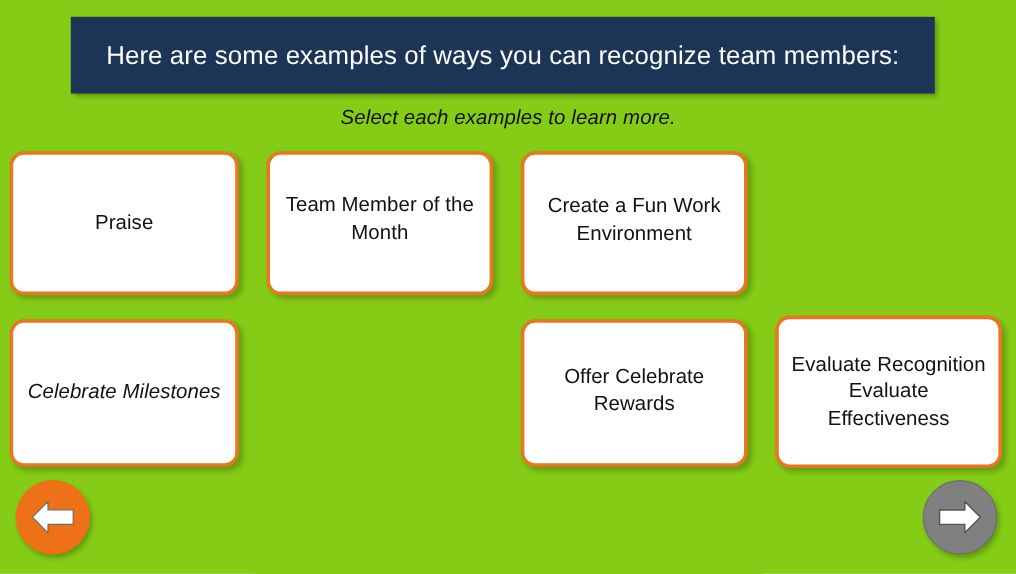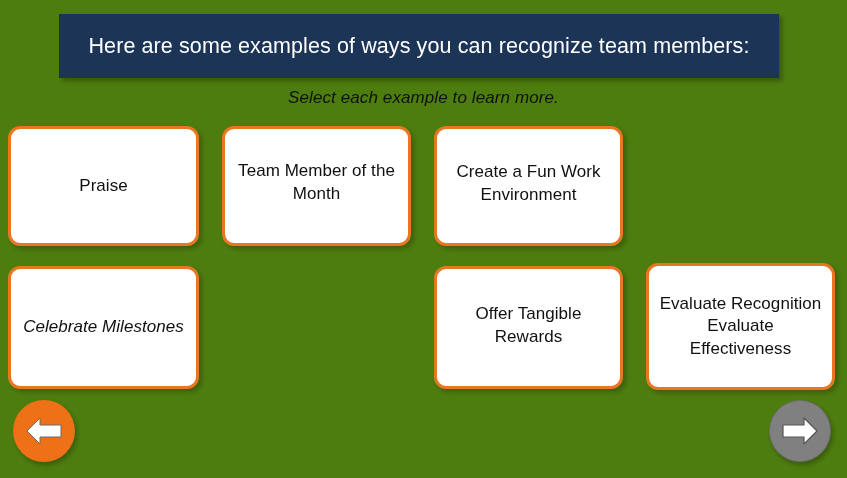--- a/index.html
+++ b/index.html
@@ -13,21 +13,21 @@
     font-family: "Liberation Sans", sans-serif;
     overflow: hidden;
     position: relative;
   }
 
   #slide {
     position: absolute;
     left: 0; top: 0;
     width: 847px;
     height: 478px;
-    background: #4d7c0f;
+    background: #84cc16;
   }
 
   
   .banner {
     position: absolute;
     left: 59px;
     top: 14px;
     width: 720px;
     height: 64px;
     background: #1c3557;
@@ -128,42 +128,42 @@
 </style>
 </head>
 <body>
 
 <div id="slide">
 
   <div class="banner">
     <div class="banner-text">Here are some examples of ways you can recognize team members:</div>
   </div>
 
-  <div class="subtitle">Select each example to learn more.</div>
+  <div class="subtitle">Select each examples to learn more.</div>
 
   <div class="card" id="card-0">
     <div class="card-label">Praise</div>
   </div>
 
   <div class="card" id="card-1">
     <div class="card-label">Team Member of the Month</div>
   </div>
 
   <div class="card" id="card-2">
     <div class="card-label">Create a Fun Work Environment</div>
   </div>
 
 
   <div class="card" id="card-4">
     <div class="card-label">Celebrate Milestones</div>
   </div>
 
 
   <div class="card" id="card-6">
-    <div class="card-label">Offer Tangible Rewards</div>
+    <div class="card-label">Offer Celebrate Rewards</div>
   </div>
 
   <div class="card" id="card-7">
     <div class="card-label">Evaluate Recognition Evaluate Effectiveness</div>
   </div>
 
   <div class="navbtn" id="nav-prev">
     <span>
       <svg width="38" height="34" viewBox="0 0 38 34" aria-hidden="true">
         <polygon points="2,17 15,4 15,11 36,11 36,23 15,23 15,30" fill="#ffffff" stroke="#6b6b6b" stroke-width="1" stroke-linejoin="round"></polygon>

